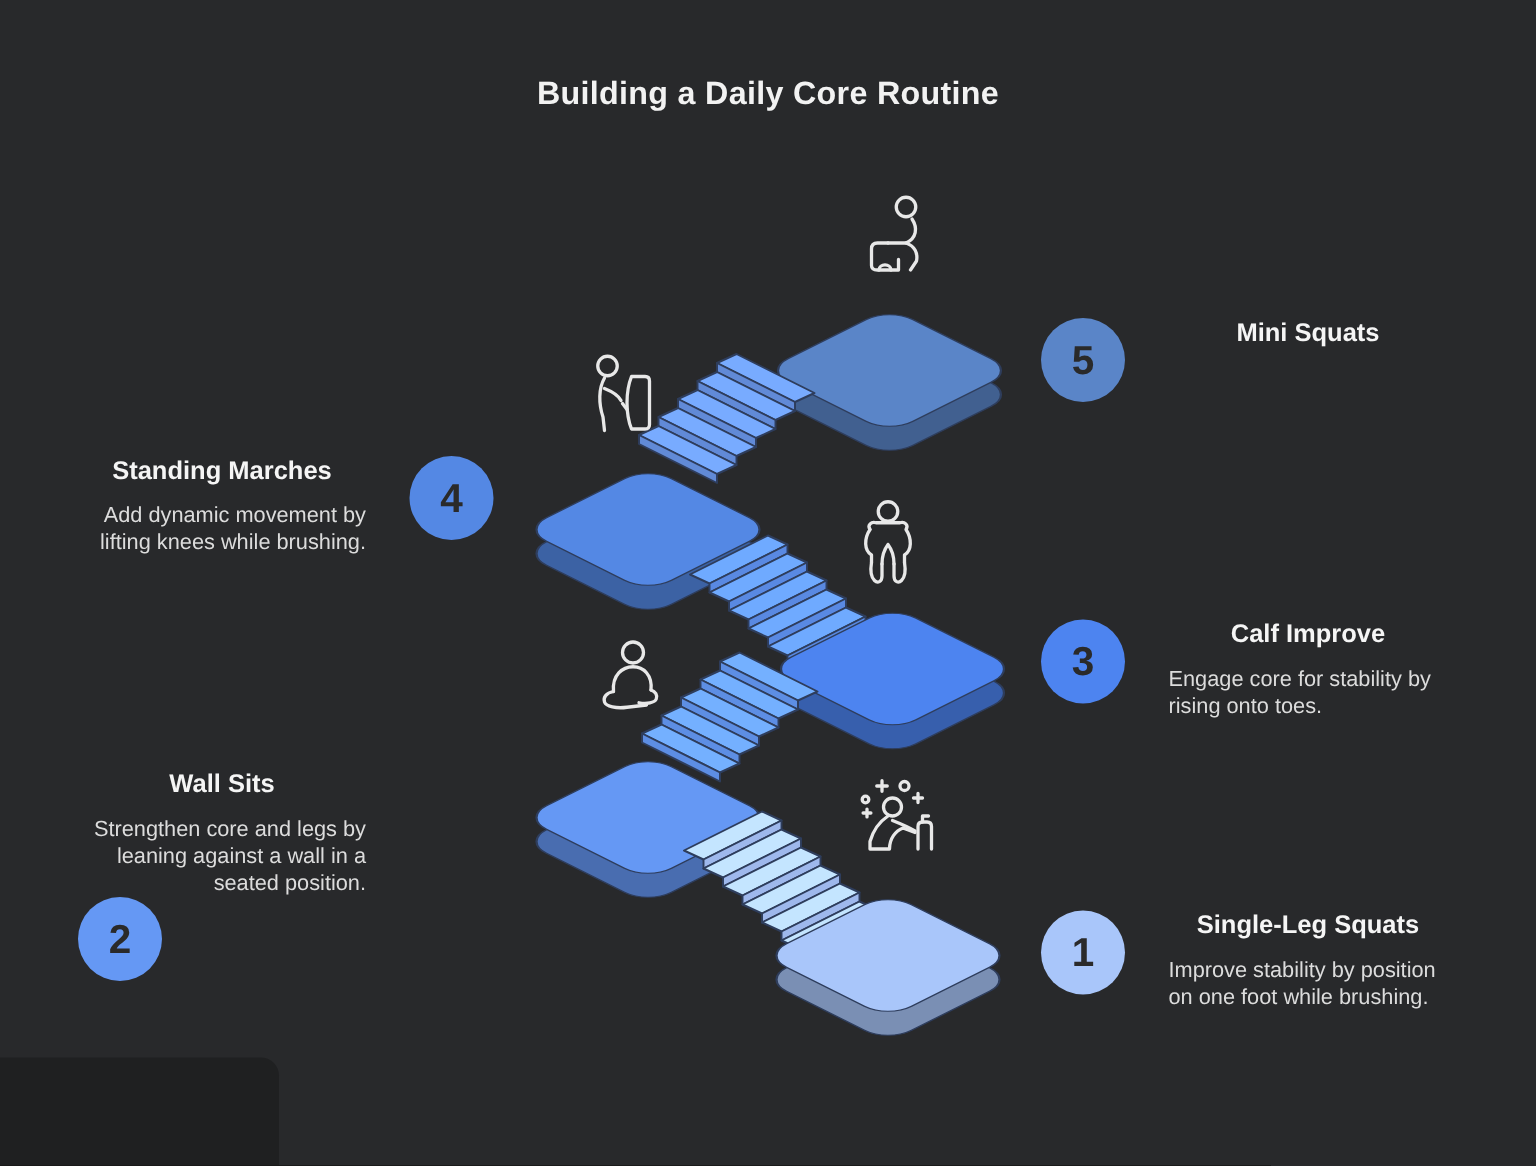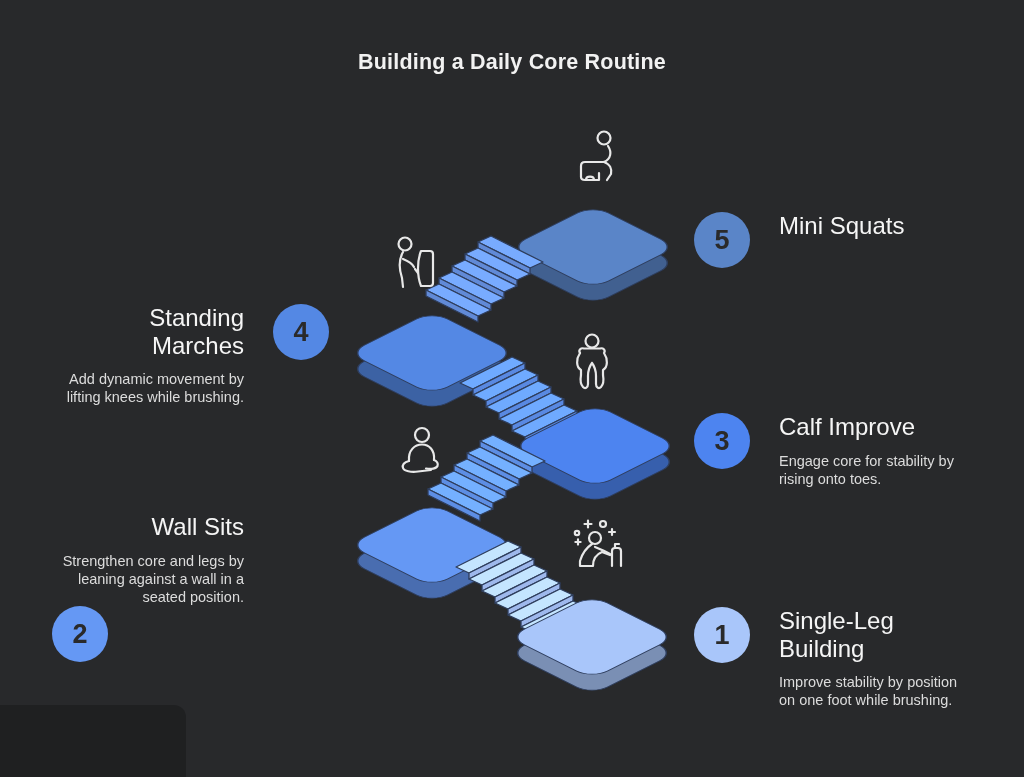--- a/index.html
+++ b/index.html
@@ -17,22 +17,23 @@
   .step-label{position:absolute;display:flex;align-items:flex-start;}
   .badge{
     width:56px;height:56px;border-radius:50%;flex:0 0 auto;
     display:flex;align-items:center;justify-content:center;
     font-size:27px;font-weight:bold;color:var(--number-color,#2a2a2a);
   }
   .texts{width:186px;}
   .step-label.right .texts{margin-left:29px;}
   .step-label.left  .texts{margin-right:29px;text-align:right;width:192px;}
   .texts h2{
-    margin:0;font-size:24px;font-weight:normal;line-height:1.15;
+    margin:0;font-size:17px;font-weight:bold;line-height:1.15;
     color:var(--step-title-color,#f5f5f5);
+    text-align:center;
   }
   .texts p{
     margin:11px 0 0 0;font-size:14.5px;line-height:1.26;
     color:var(--description-color,#dcdcdc);
   }
   #watermark{
     position:absolute;left:0;bottom:0;width:186px;height:72px;
     background:rgba(0,0,0,0.22);border-top-right-radius:12px;
   }
 </style>
@@ -213,19 +214,19 @@
     <div class="badge" style="background: rgb(101, 152, 244);">
       <span>2</span>
     </div>
   </div>
 
   <div class="step-label right" style="left:694px;top:607px;">
     <div class="badge" style="background: rgb(169, 198, 250);">
       <span>1</span>
     </div>
     <div class="texts">
-      <h2>Single-Leg Building</h2>
+      <h2>Single-Leg Squats</h2>
       <p>Improve stability by position on one foot while brushing.</p>
     </div>
   </div>
 
   <div id="watermark"></div>
 </div>
 
 </body></html>

